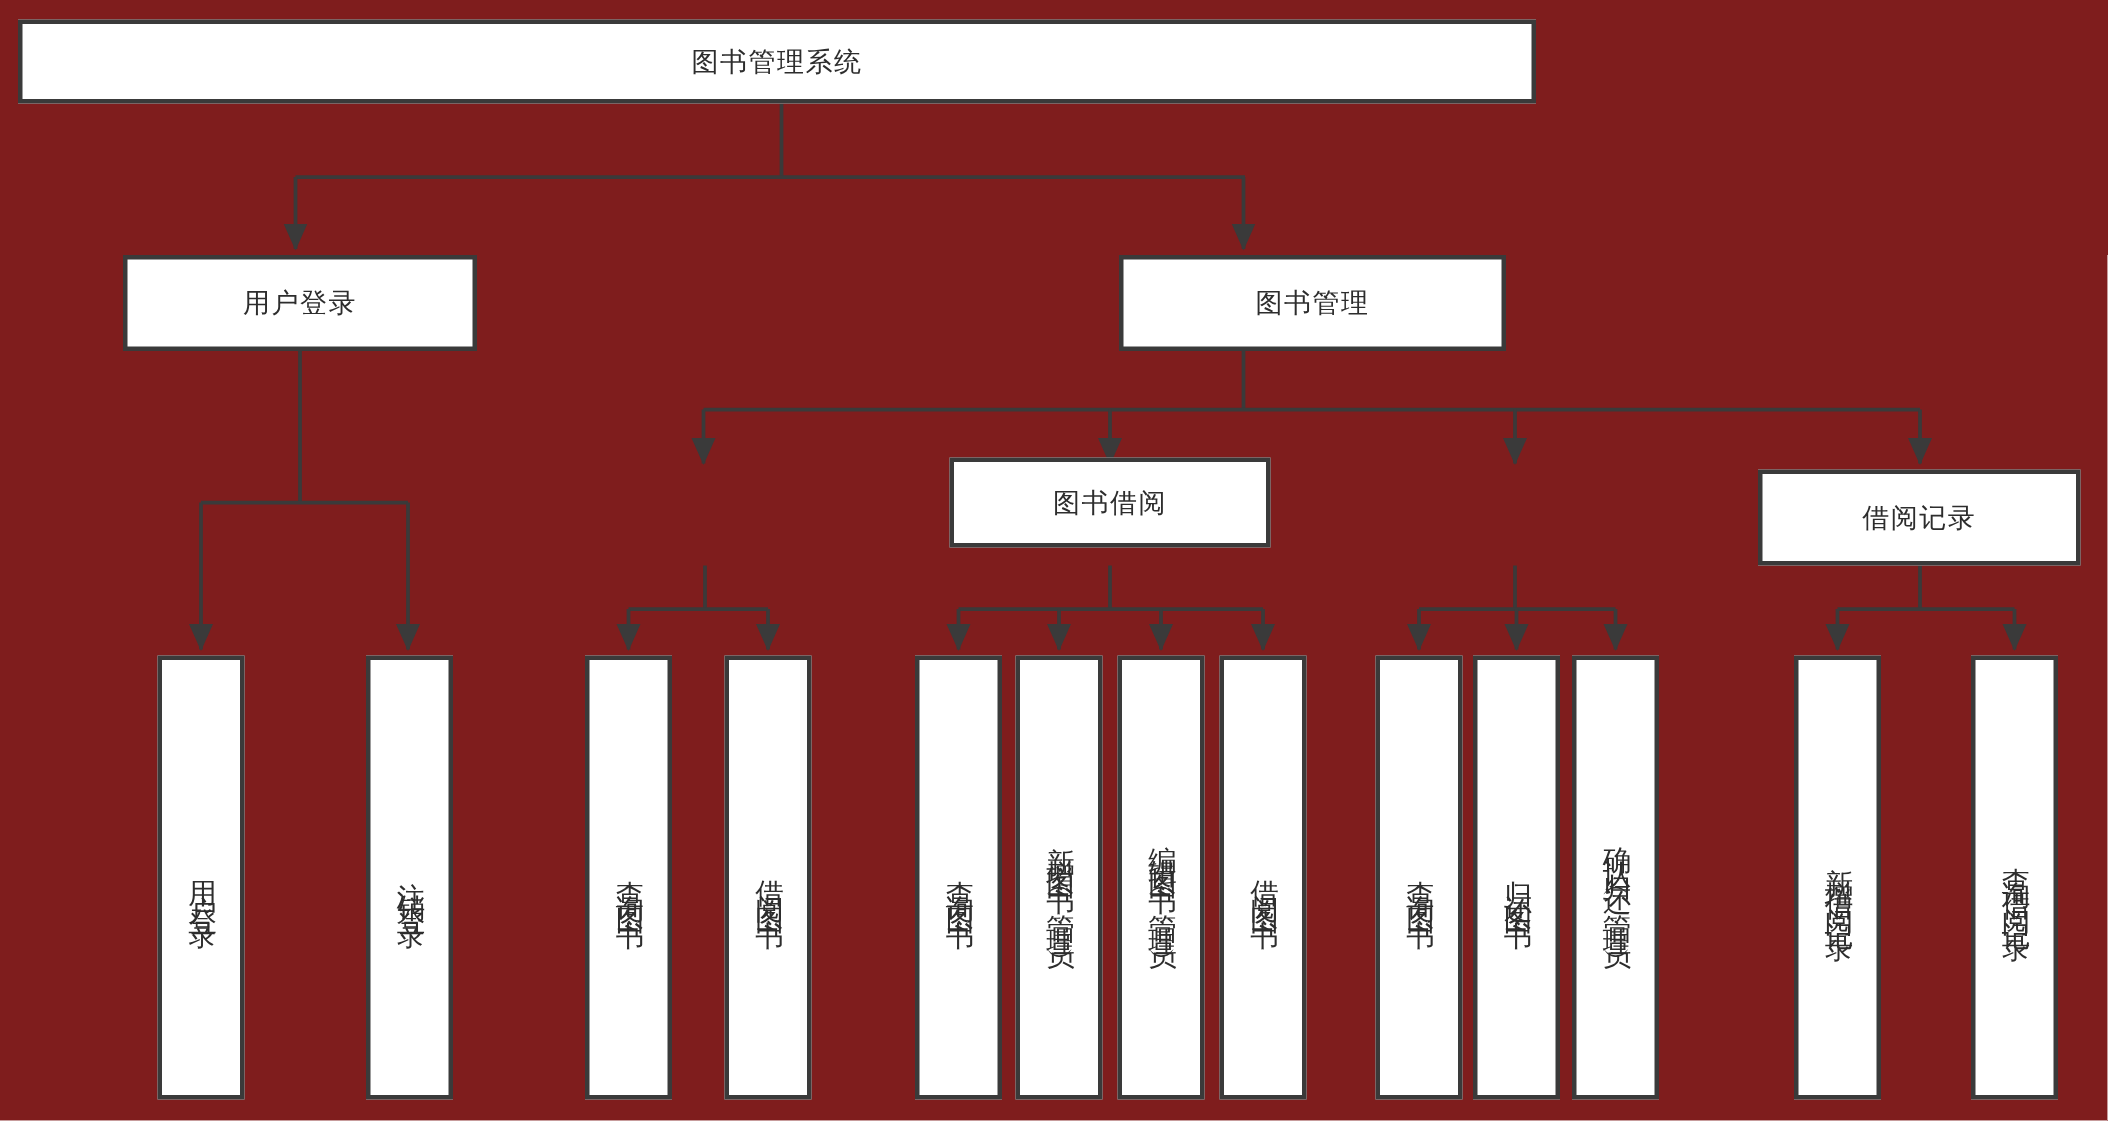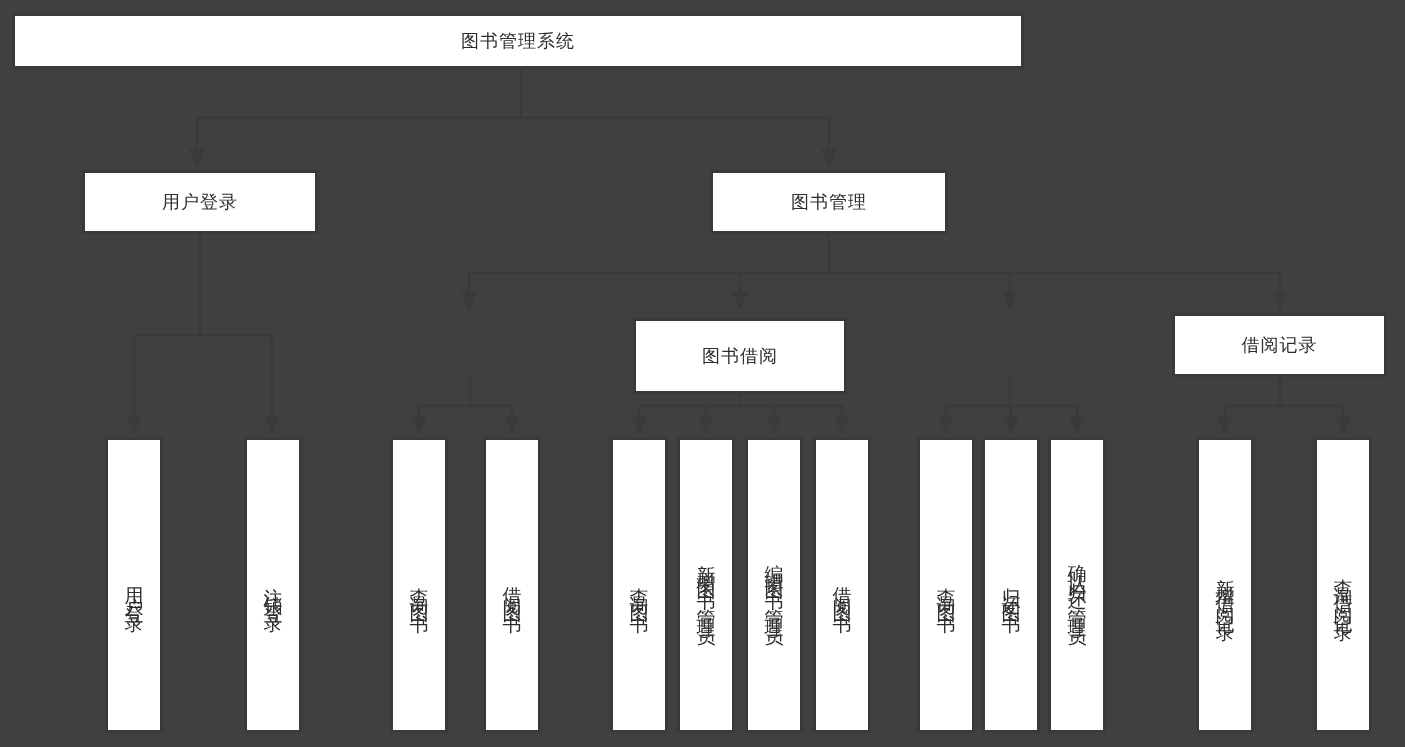--- a/index.html
+++ b/index.html
@@ -1,19 +1,19 @@
 <!DOCTYPE html>
 <html><head>
 <meta charset="utf-8">
 <style>
   html,body{margin:0;padding:0;background:#ffffff;}
   #stage{
     position:relative;
     width:1405px;height:747px;
-    background:#404040;
+    background:#7f1d1d;
     font-family:"Liberation Sans","DejaVu Sans",sans-serif;
     overflow:hidden;
   }
   #connectors{position:absolute;left:0;top:0;z-index:1;}
   .node{
     position:absolute;
     background:#ffffff;
     border:3px solid #3a3a3a;
     box-sizing:border-box;
     color:#2d2d2d;
@@ -92,23 +92,23 @@
       <line x1="1280" y1="377" x2="1280" y2="406"></line>
       <line x1="1225" y1="406" x2="1343" y2="406"></line>
       <line x1="1225" y1="406" x2="1225" y2="433" marker-end="url(#arrow)"></line>
       <line x1="1343" y1="406" x2="1343" y2="433" marker-end="url(#arrow)"></line>
     </g>
   </svg>
 
   <div class="node hbox" style="left:12px;top:13px;width:1012px;height:56px;">图书管理系统</div>
 
   <div class="node hbox" style="left:82px;top:170px;width:236px;height:64px;">用户登录</div>
-  <div class="node hbox" style="left:710px;top:170px;width:238px;height:64px;">图书管理</div>
+  <div class="node hbox" style="left:746px;top:170px;width:258px;height:64px;">图书管理</div>
 
-  <div class="node hbox" style="left:633px;top:318px;width:214px;height:76px;">图书借阅</div>
+  <div class="node hbox" style="left:633px;top:305px;width:214px;height:60px;">图书借阅</div>
   <div class="node hbox" style="left:1172px;top:313px;width:215px;height:64px;">借阅记录</div>
 
   <div class="node vbox" style="left:105px;top:437px;width:58px;height:296px;">
     <span>用户登录</span>
   </div>
   <div class="node vbox" style="left:244px;top:437px;width:58px;height:296px;">
     <span>注销登录</span>
   </div>
 
   <div class="node vbox" style="left:390px;top:437px;width:58px;height:296px;">

